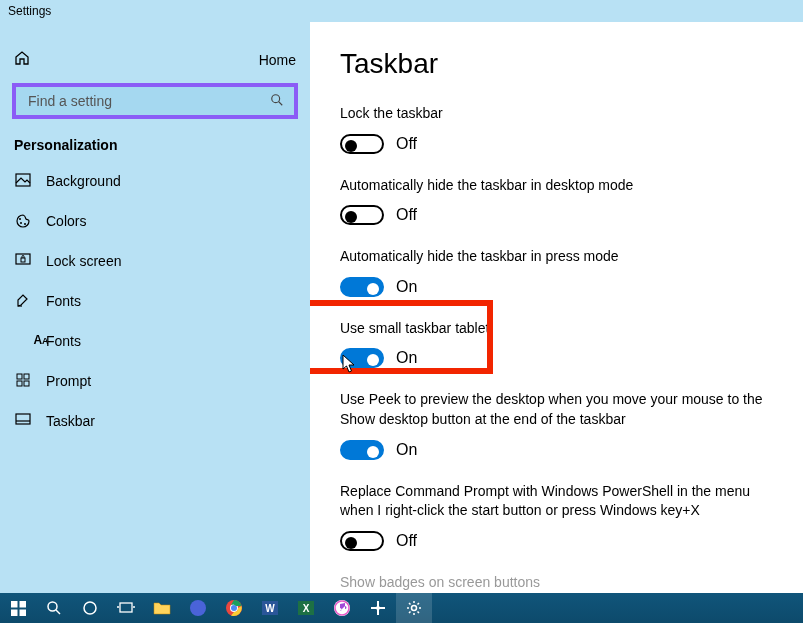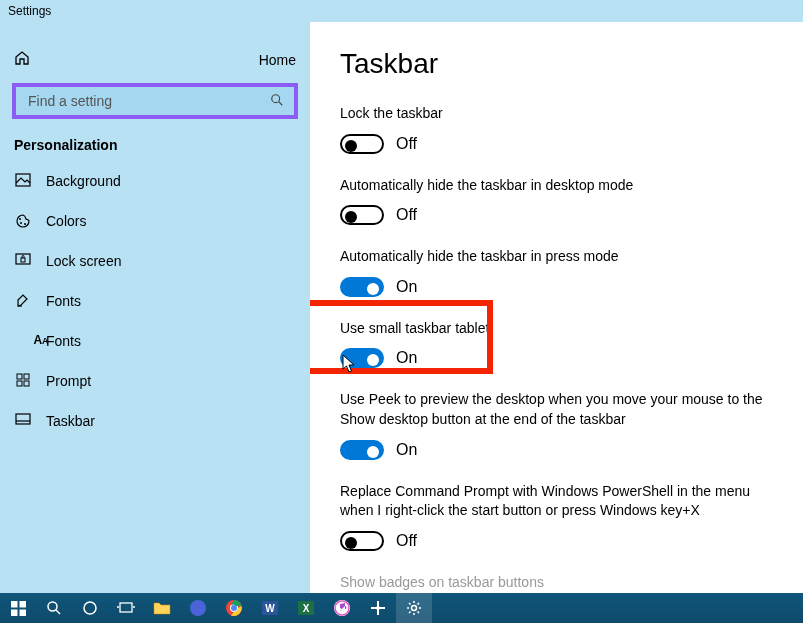--- a/index.html
+++ b/index.html
@@ -194,21 +194,21 @@
         <div class="setting-label">Replace Command Prompt with Windows PowerShell in the menu when I right-click the start button or press Windows key+X</div>
         <div class="setting-row">
           <div class="toggle off">
               <div class="knob"></div>
             </div>
           <span class="setting-state">Off</span>
         </div>
       </div>
 
       <div class="setting disabled">
-        <div class="setting-label">Show badges on taskbar buttons</div>
+        <div class="setting-label">Show badges on screen buttons</div>
       </div>
 
       <div class="highlight-box" style="left:-10px; top:278px; width:193px; height:74px;"></div>
 
       <svg class="cursor" style="left:32px; top:332px;" viewBox="0 0 16 22">
         <path d="M1 1 L1 15 L4.5 12 L7 18 L9.5 17 L7 11 L12 11 Z" fill="#fff" stroke="#000" stroke-width="1"></path>
       </svg>
     </div>
   </div>
 </div>

